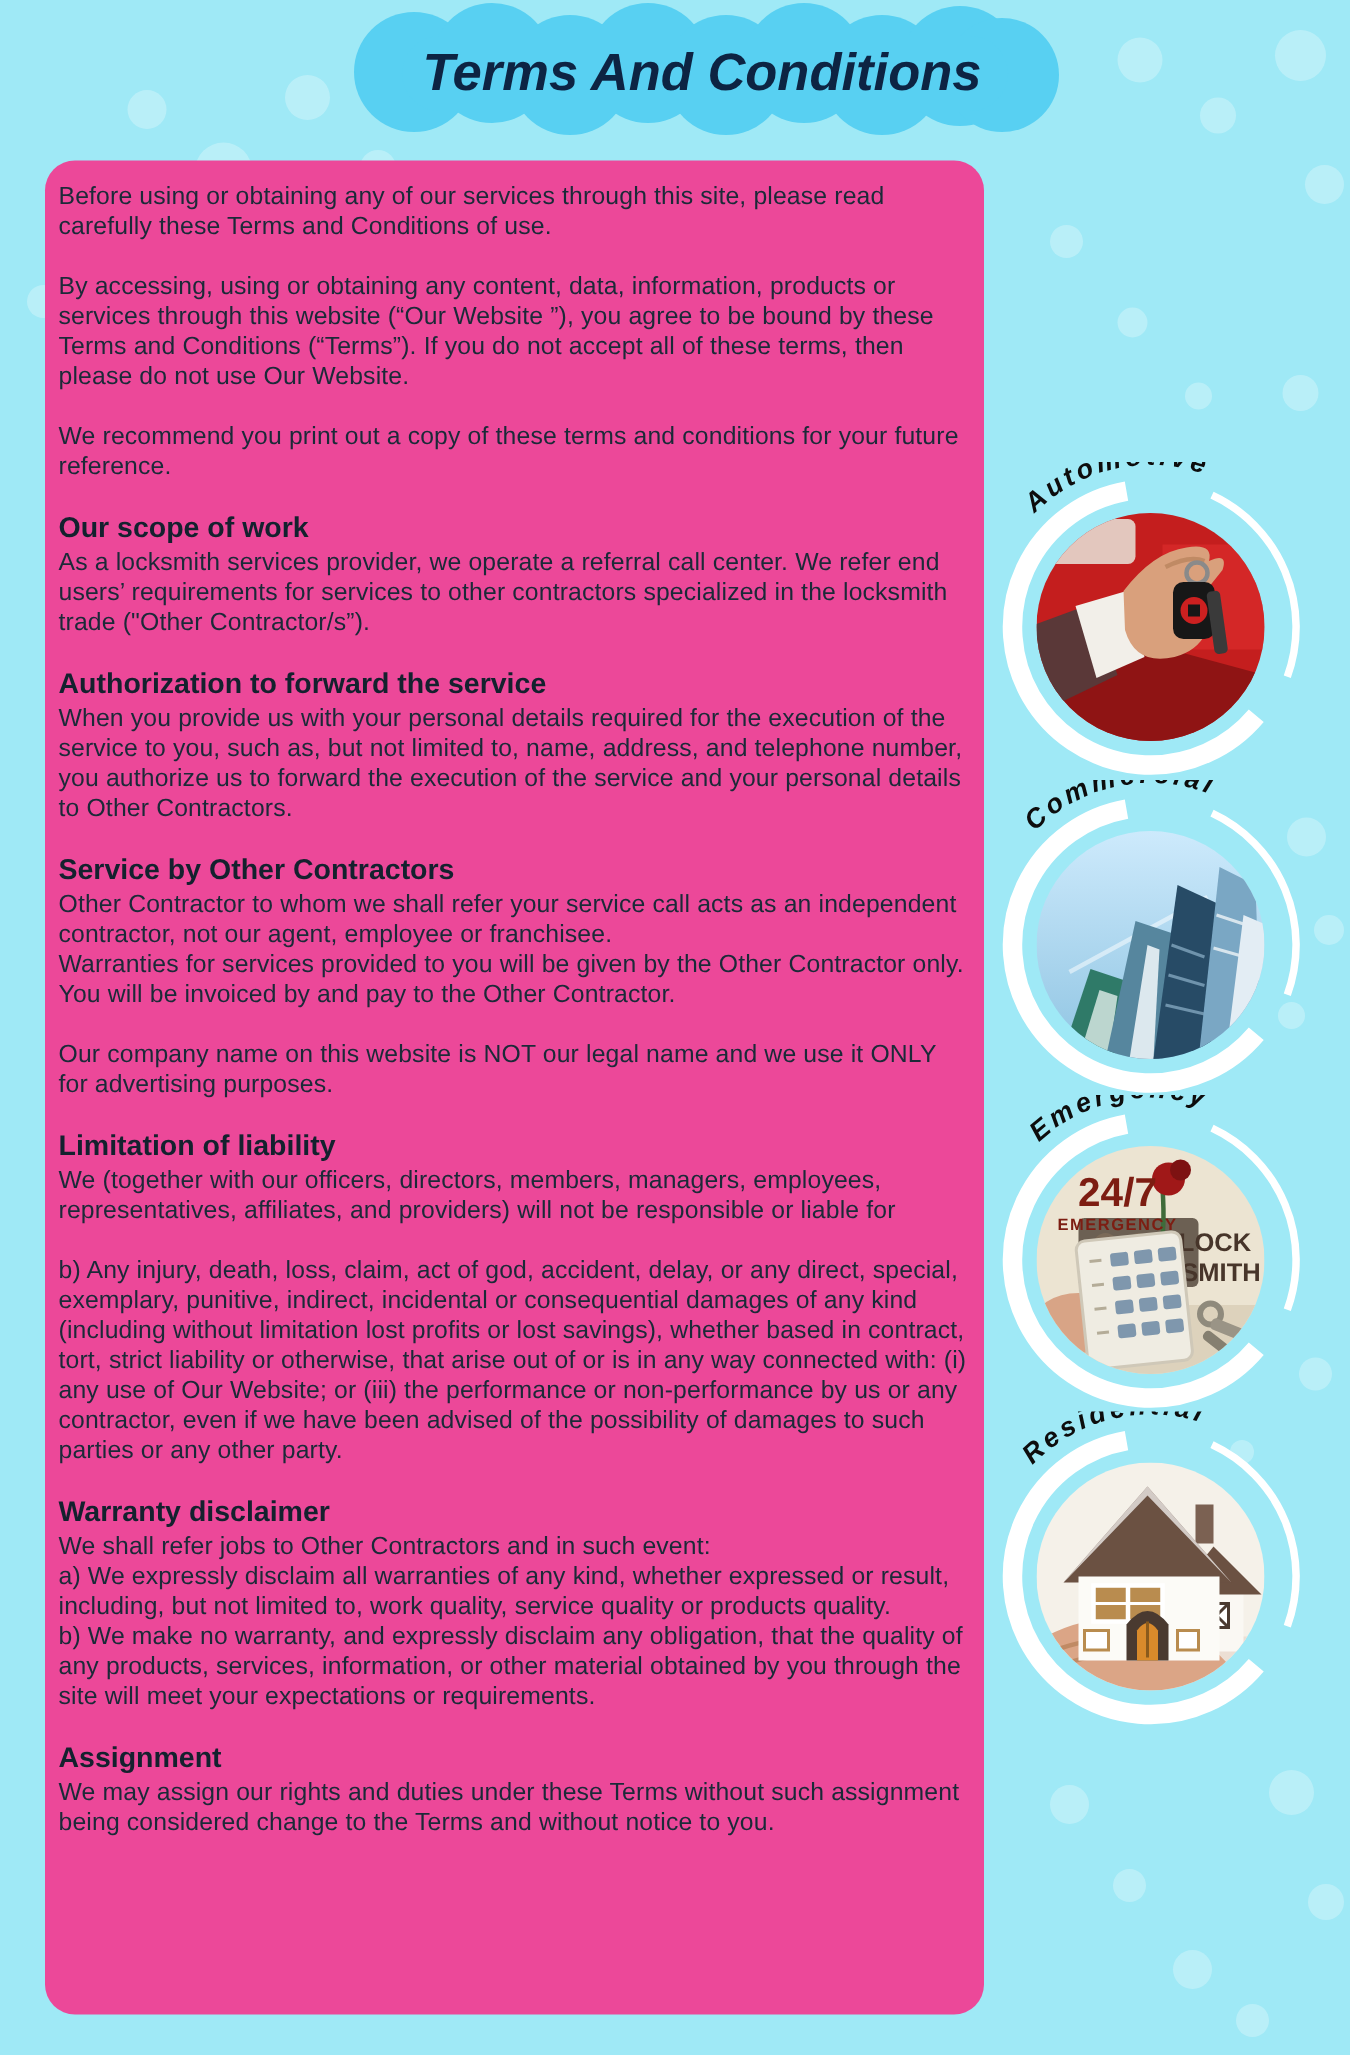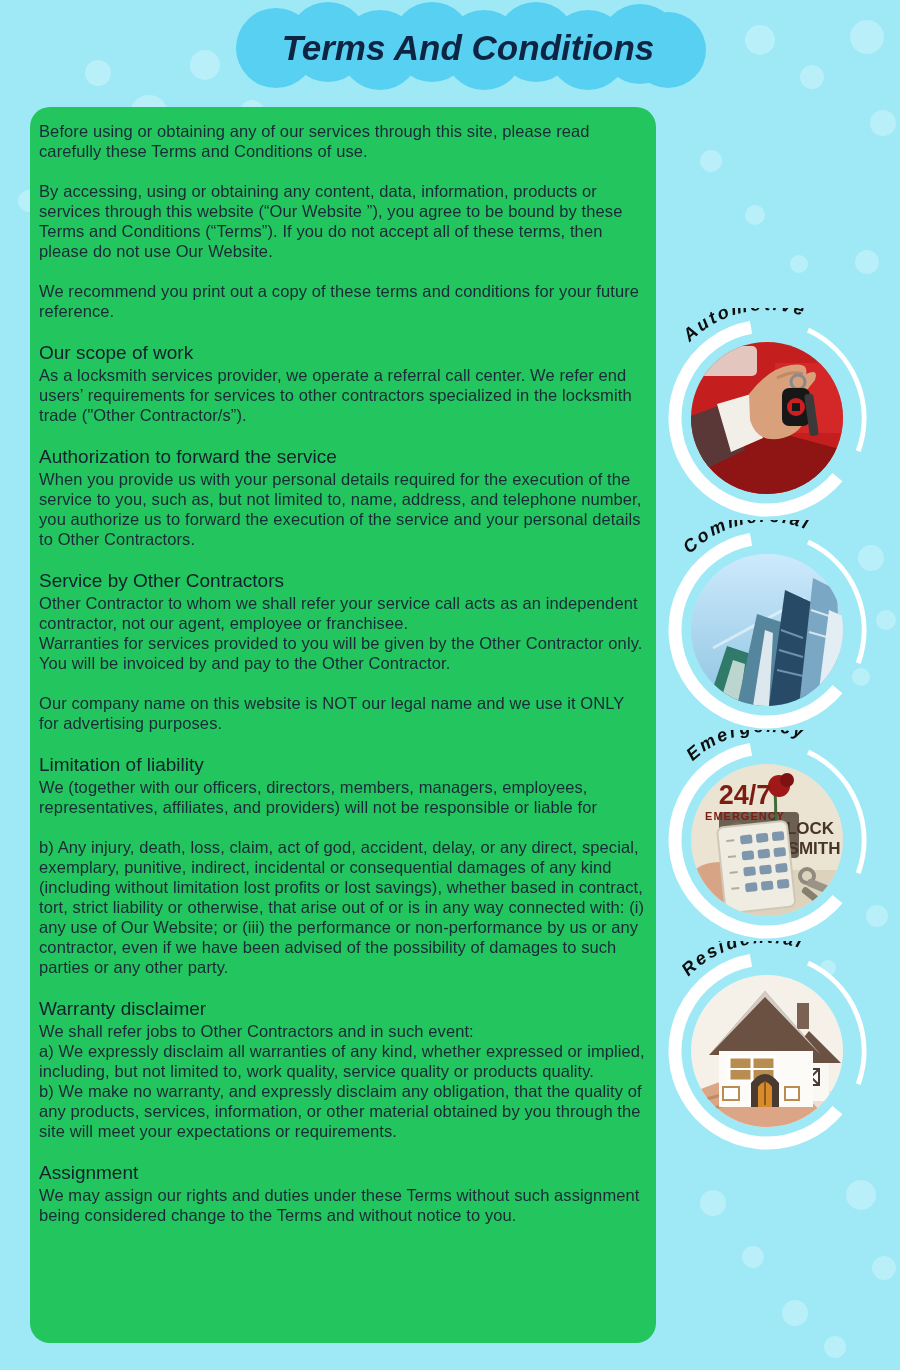--- a/index.html
+++ b/index.html
@@ -17,28 +17,28 @@
     border-radius: 50%;
     background: rgba(255,255,255,0.28);
   }
   
   .cloud-wrap { position:absolute; left:228px; top:0; width:480px; height:96px; }
   .cloud-wrap svg { display:block; }
   
   .panel {
     position:absolute; left:30px; top:107px;
     width:626px; height:1236px;
-    background:#22c55e;
+    background:#ec4899;
     border-radius:20px;
     padding:14px 9px 14px 9px;
   }
   .doc p { font-size:16.5px; line-height:20px; margin:0 0 20px 0; letter-spacing:0.1px; }
   .doc p.tight { margin:0; }
   .doc .gap-top { margin-top:20px; }
-  .doc h2 { font-size:19px; line-height:24px; font-weight:normal; margin:0; color:#14212e; }
+  .doc h2 { font-size:19px; line-height:24px; font-weight:bold; margin:0; color:#14212e; }
   
   .badge { position:absolute; width:220px; height:220px; }
   .badge-label {
     font-family:"Liberation Sans", sans-serif;
     font-weight:bold; font-style:italic;
     font-size:18px; letter-spacing:2.5px; fill:#0d0d0d;
   }
   .ph-txt { font-family:"Liberation Sans", sans-serif; font-weight:bold; }
 </style>
 </head>
@@ -103,21 +103,21 @@
     <h2>Service by Other Contractors</h2>
     <p class="tight">Other Contractor to whom we shall refer your service call acts as an independent contractor, not our agent, employee or franchisee.</p>
     <p class="tight">Warranties for services provided to you will be given by the Other Contractor only.</p>
     <p class="tight">You will be invoiced by and pay to the Other Contractor.</p>
     <p class="gap-top">Our company name on this website is NOT our legal name and we use it ONLY for advertising purposes.</p>
     <h2>Limitation of liability</h2>
     <p>We (together with our officers, directors, members, managers, employees, representatives, affiliates, and providers) will not be responsible or liable for</p>
     <p>b) Any injury, death, loss, claim, act of god, accident, delay, or any direct, special, exemplary, punitive, indirect, incidental or consequential damages of any kind (including without limitation lost profits or lost savings), whether based in contract, tort, strict liability or otherwise, that arise out of or is in any way connected with: (i) any use of Our Website; or (iii) the performance or non-performance by us or any contractor, even if we have been advised of the possibility of damages to such parties or any other party.</p>
     <h2>Warranty disclaimer</h2>
     <p class="tight">We shall refer jobs to Other Contractors and in such event:</p>
-    <p class="tight">a) We expressly disclaim all warranties of any kind, whether expressed or implied, including, but not limited to, work quality, service quality or products quality.</p>
+    <p class="tight">a) We expressly disclaim all warranties of any kind, whether expressed or result, including, but not limited to, work quality, service quality or products quality.</p>
     <p class="tight">b) We make no warranty, and expressly disclaim any obligation, that the quality of any products, services, information, or other material obtained by you through the site will meet your expectations or requirements.</p>
     <h2 class="gap-top">Assignment</h2>
     <p>We may assign our rights and duties under these Terms without such assignment being considered change to the Terms and without notice to you.</p>
   </div>
 </div>
 
 <div class="badge" style="left:657px;top:308px">
   <svg width="220" height="220" viewBox="0 0 220 220">
     <defs>
       <clipPath id="clip-a">

